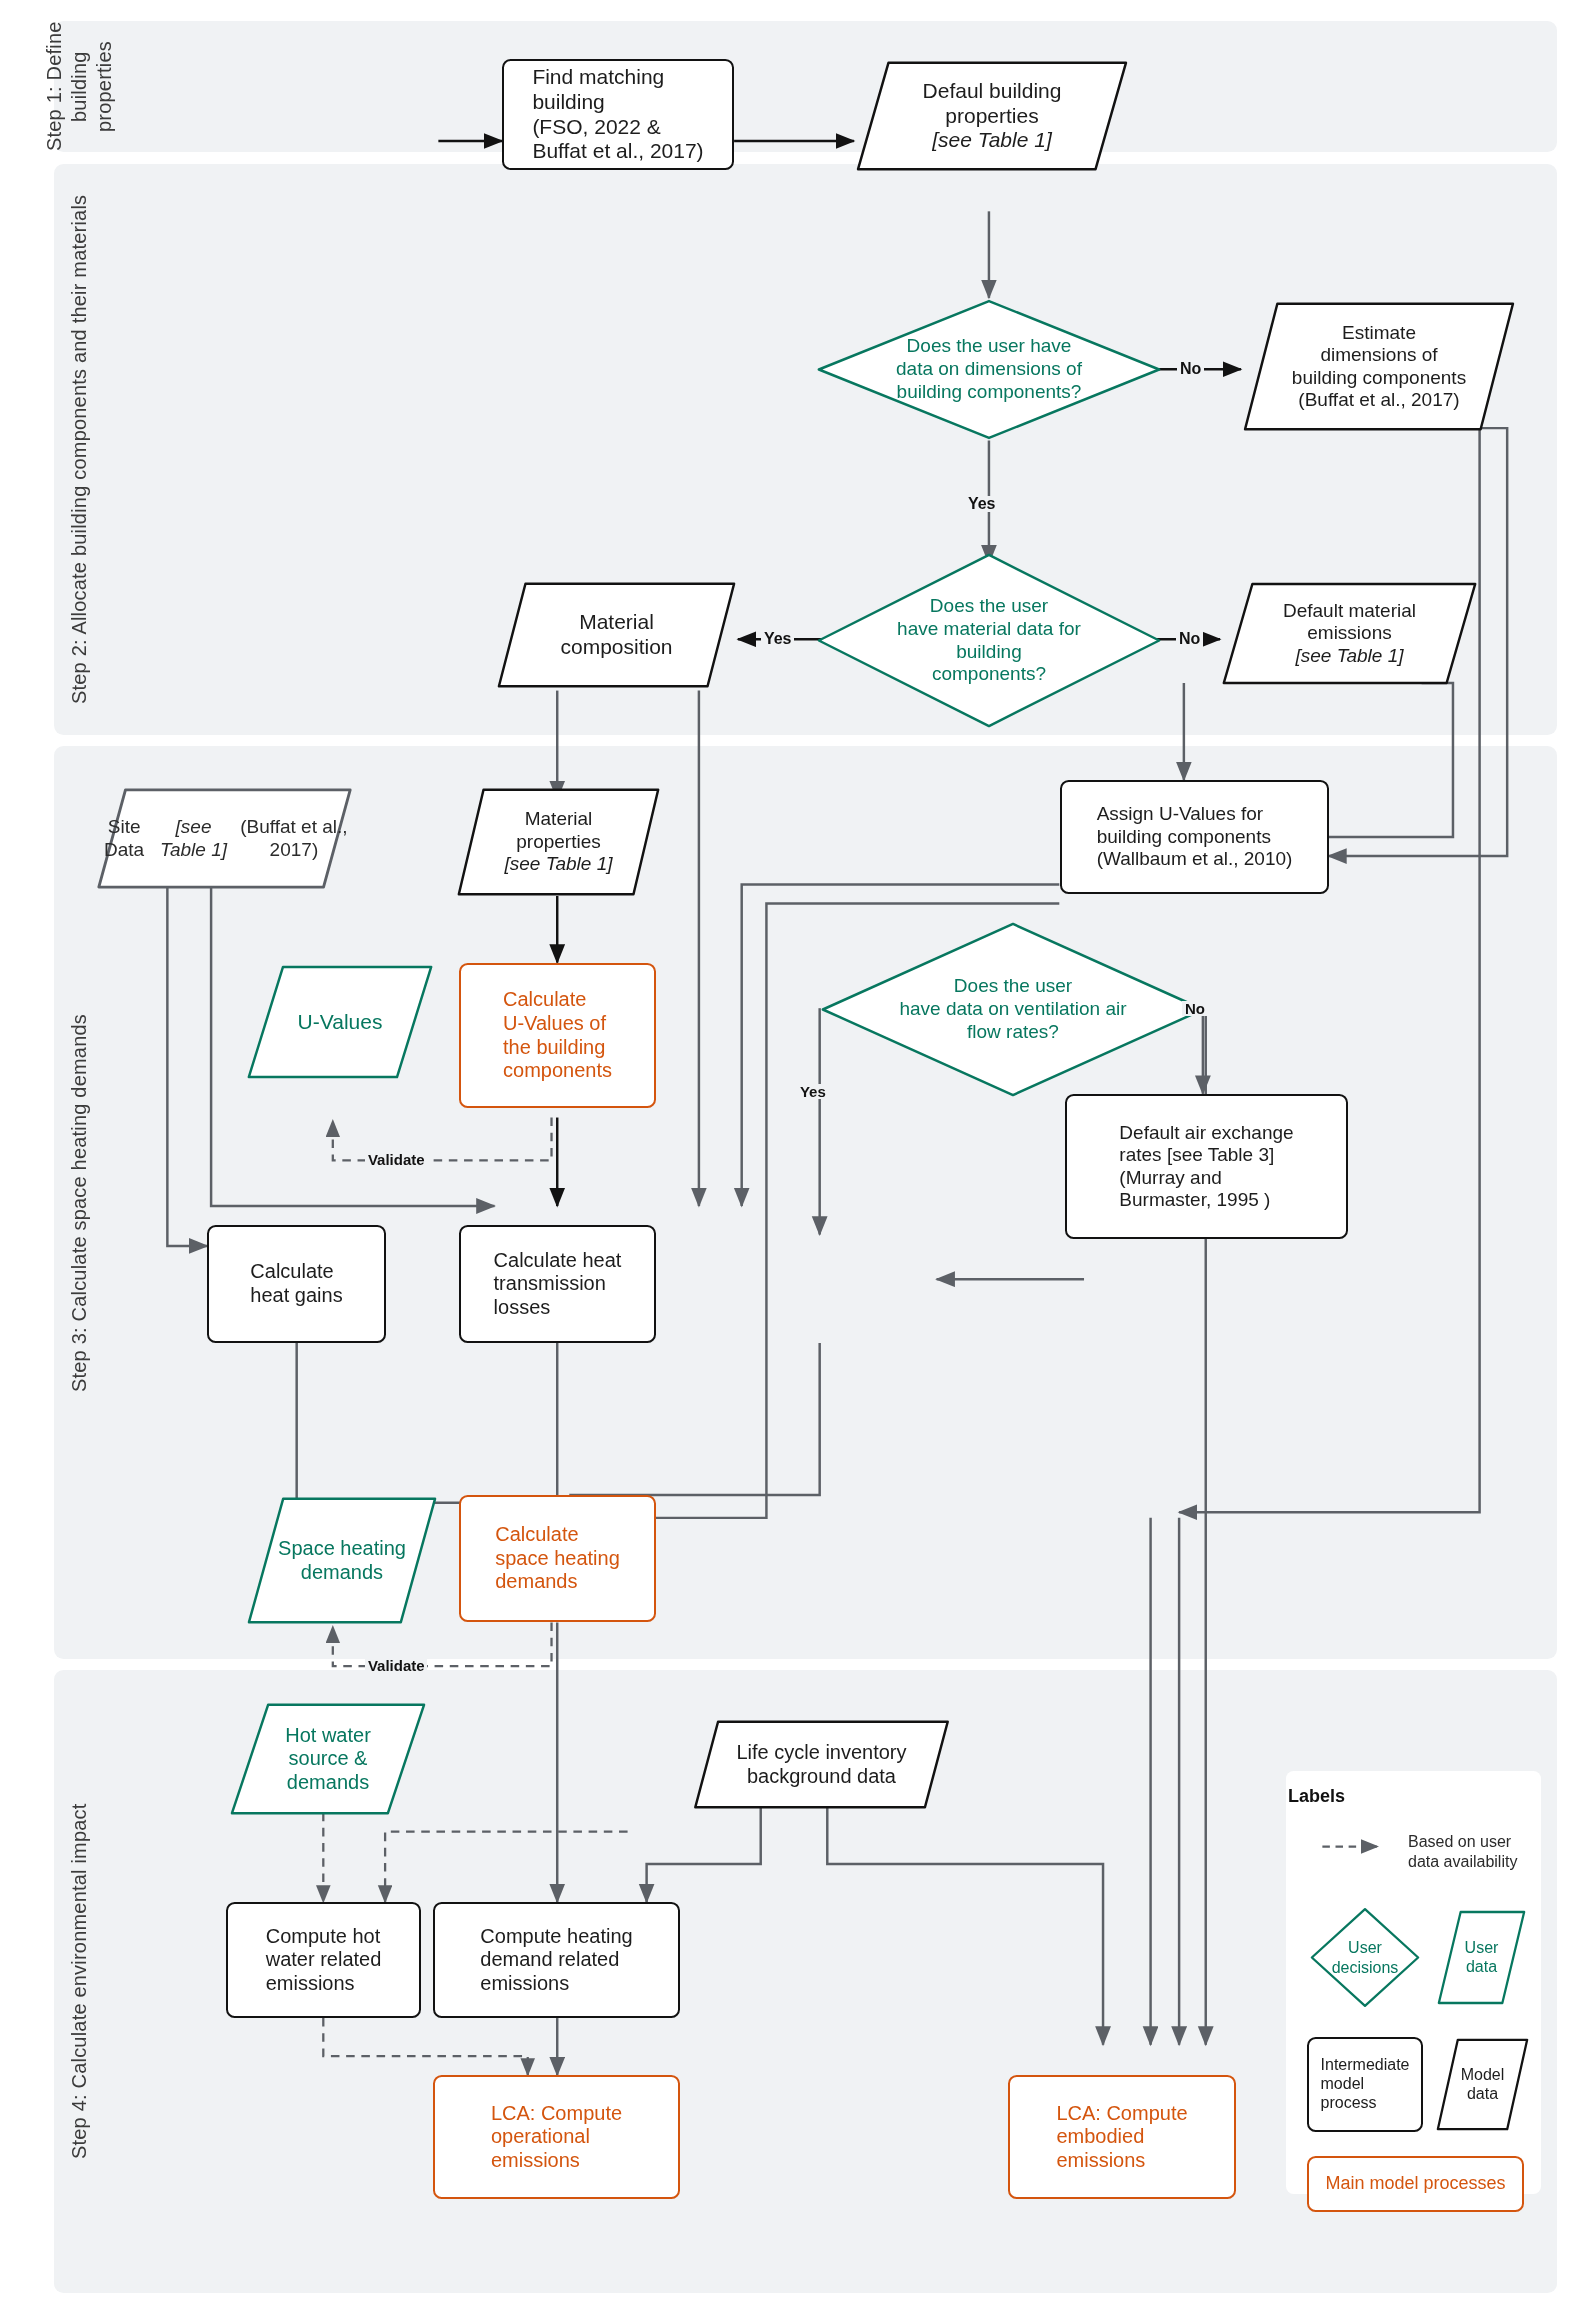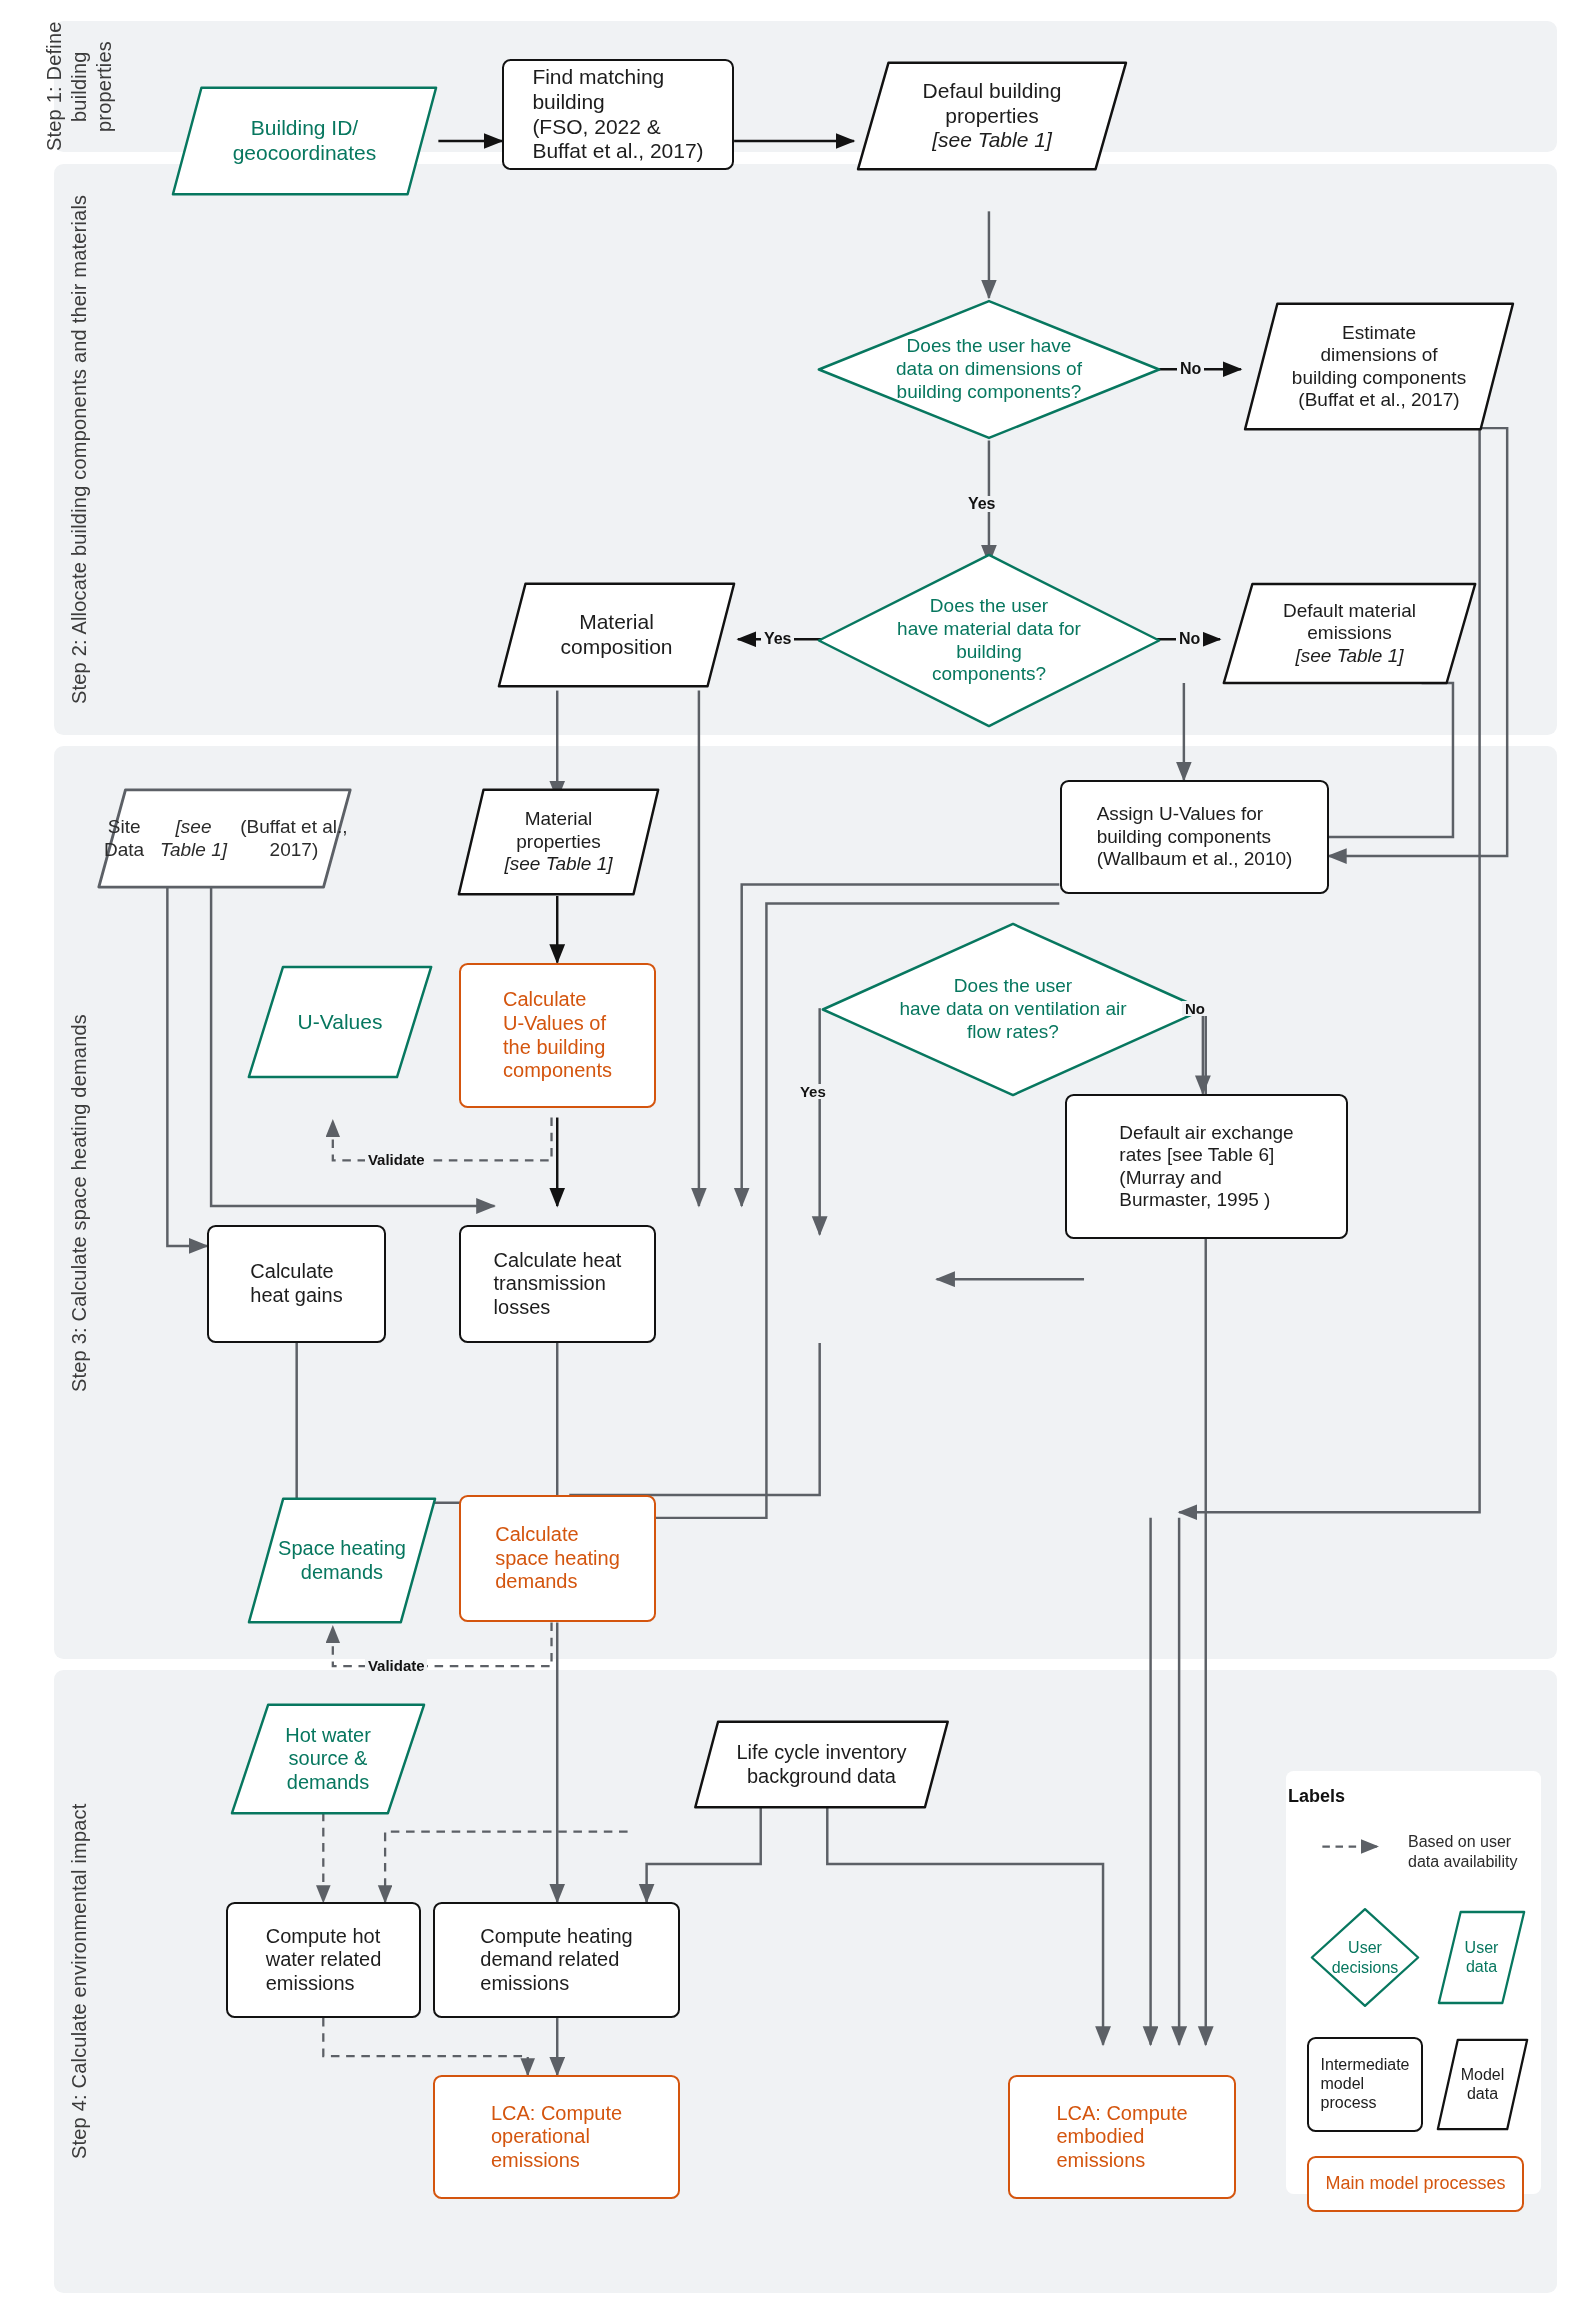--- a/index.html
+++ b/index.html
@@ -141,26 +141,20 @@
       <path d="M580,1706 L580,1752 L350,1752 L350,1710" marker-end="url(#arrG)"></path>
 
       <path d="M340,1906 L340,2000" marker-end="url(#arrG)"></path>
 
       <path d="M660,1926 L405,1926 L405,2000" marker-end="url(#arrG)"></path>
 
       <path d="M340,2122 L340,2162 L555,2162 L555,2182" marker-end="url(#arrG)"></path>
     </g>
   </svg>
 
-  <div class="para" style="left:169px;top:84px;width:271px;height:114px;">
-    <svg width="271" height="114" viewBox="0 0 285 120">
-        <path d="M34,4 L281,4 L251,116 L4,116 Z" fill="#fff" stroke="#07775f" stroke-width="2.6" stroke-linejoin="round"></path>
-      </svg>
-    <div class="plabel teal" style="font-size:21px;">Building ID/<br>geocoordinates</div>
-  </div>
 
   <div class="node rect" style="left:502px;top:59px;width:232px;height:111px;">
     <span class="txt" style="font-size:21px;">Find matching<br>building<br>(FSO, 2022 &amp;<br>Buffat et al., 2017)</span>
   </div>
 
   <div class="para" style="left:854px;top:59px;width:276px;height:114px;">
     <svg width="276" height="114" viewBox="0 0 290 120">
         <path d="M36,4 L286,4 L254,116 L4,116 Z" fill="#fff" stroke="#121212" stroke-width="2.6" stroke-linejoin="round"></path>
       </svg>
     <div class="plabel" style="font-size:21px;color:#1d1d1d;flex-direction:column;">
@@ -249,21 +243,21 @@
   <div class="diamond" style="left:820px;top:921px;width:386px;height:177px;">
     <svg width="386" height="177" viewBox="0 0 406 186">
         <path d="M203,3 L403,93 L203,183 L3,93 Z" fill="#fff" stroke="#07775f" stroke-width="2.6" stroke-linejoin="round"></path>
       </svg>
     <div class="dlabel" style="font-size:19px;">Does the user<br>have data on ventilation air<br>flow rates?</div>
   </div>
 
   <div class="node rect" style="left:1065px;top:1094px;width:283px;height:145px;">
     <span class="txt" style="font-size:19px;flex-direction:column;display:flex;">
       <span>Default air exchange</span>
-      <span>rates [see Table 6]</span>
+      <span>rates [see Table 3]</span>
       <span>(Murray and</span>
       <span>Burmaster, 1995 )</span>
     </span>
   </div>
 
   <div class="node rect" style="left:207px;top:1225px;width:179px;height:118px;">
     <span class="txt" style="font-size:20px;">Calculate<br>heat gains</span>
   </div>
 
   <div class="node rect" style="left:459px;top:1225px;width:197px;height:118px;">

